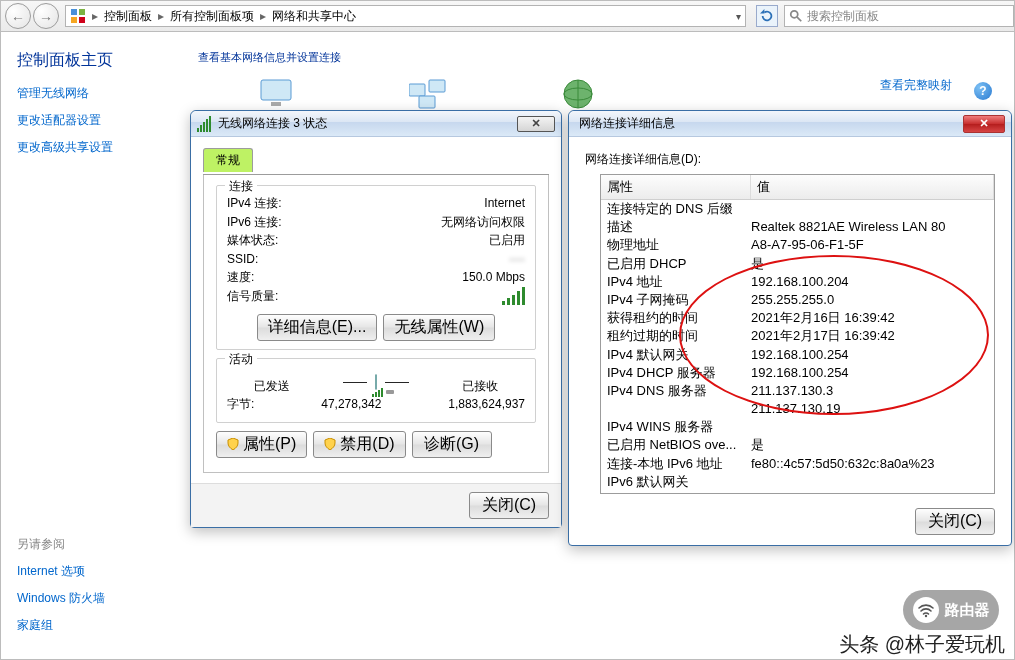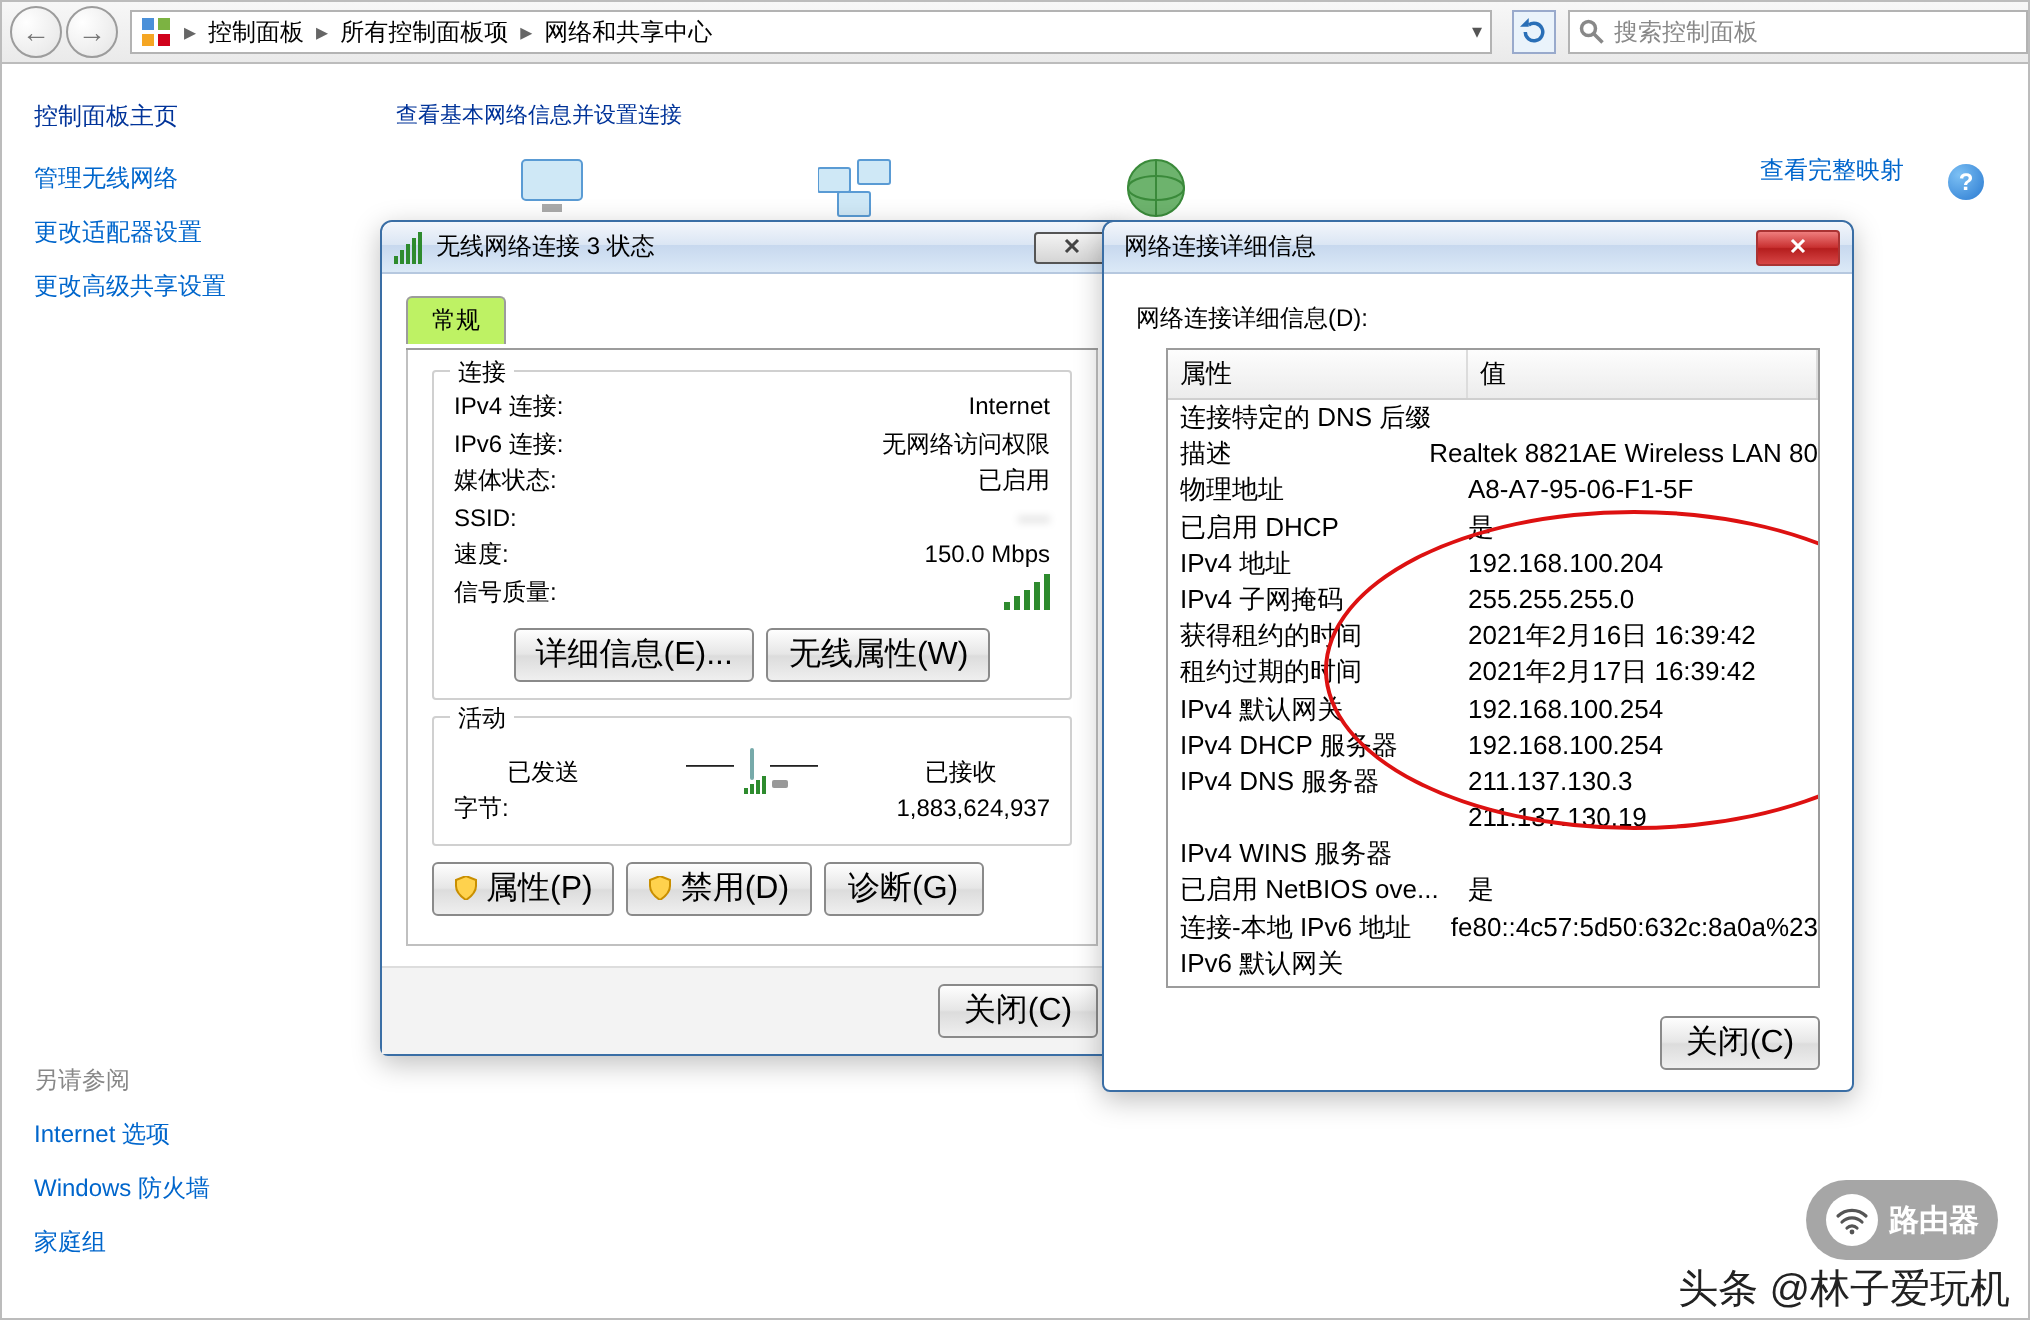--- a/index.html
+++ b/index.html
@@ -13,21 +13,21 @@
   .crumb-icon svg { width:16px; height:16px; }
   .crumb { padding:0 4px; color:#000; }
   .crumb-sep { color:#666; padding:0 2px; }
   .down-arrows { display:flex; gap:2px; margin-left:auto; color:#555; font-size:10px; }
   .refresh-btn { width:22px; height:22px; border:1px solid #9ac; margin-left:4px; display:flex; align-items:center; justify-content:center; color:#2a6fb7; background:#eaf3fb;}
   .search-bar { width:230px; height:22px; border:1px solid #b3b3b3; background:#fff; margin-left:6px; display:flex; align-items:center; padding:0 4px; color:#888;}
   .search-bar svg { width:14px; height:14px; margin-right:4px; fill:#888;}
   .help-q { position:absolute; right:22px; top:50px; width:18px; height:18px; border-radius:50%; background:radial-gradient(circle at 30% 30%, #7cc0f4, #2a7ad1); color:#fff; text-align:center; line-height:18px; font-weight:bold; font-size:12px;}
   .content { display:flex; height:calc(100% - 32px); border:1px solid #bcbcbc; border-top:none; }
   .sidebar { width:175px; padding:18px 16px; border-right:0; }
-  .sidebar .hdr { color:#003399; font-size:12px; margin-bottom:14px; }
+  .sidebar .hdr { color:#003399; font-size:16px; margin-bottom:14px; }
   .sidebar a { display:block; color:#0066cc; text-decoration:none; margin-bottom:10px; font-size:12px; cursor:pointer;}
   .sidebar .see-also { margin-top:380px; color:#888; margin-bottom:10px;}
   .main { flex:1; padding:18px 22px; position:relative; }
   .main-title { color:#003399; font-size:11px; margin-bottom:12px; }
   .map-row { display:flex; gap:110px; padding-left:60px; position:relative; }
   .net-icon { width:40px; height:34px; display:flex; align-items:center; justify-content:center; }
   .map-link { position:absolute; right:40px; top:0; color:#0066cc; text-decoration:none; font-size:12px;}
   .watermark { position:absolute; right:10px; bottom:2px; font-size:20px; color:#222; }
   .routerwm { position:absolute; right:16px; bottom:30px; width:96px; height:40px; background:rgba(0,0,0,0.35); border-radius:20px; display:flex; align-items:center; justify-content:center; gap:6px;}
   .routerwm .c { width:26px; height:26px; border-radius:50%; background:#fff; display:flex; align-items:center; justify-content:center;}
@@ -60,21 +60,21 @@
   .w7btn .sh { width:12px; height:12px; }
   .act-icons { display:flex; justify-content:center; align-items:center; gap:8px; margin:6px 0 4px 0; }
   .act-icons .mon { width:28px; height:22px; border:1px solid #7aa; background:linear-gradient(#cfe8f6,#9ecbe8); border-radius:2px; position:relative;}
   .act-icons .mon::after { content:""; position:absolute; bottom:-5px; left:10px; width:8px; height:4px; background:#999; border-radius:1px;}
   .act-icons .monwrap { position:relative; }
   .act-icons .minisig { position:absolute; right:-6px; bottom:-6px; display:flex; gap:1px; align-items:flex-end;}
   .act-icons .minisig .b { width:2px; background:#2e8b2e;}
   .footerbtns { display:flex; justify-content:flex-end; padding:8px 12px; border-top:1px solid #ddd; background:#f3f3f3;}
 
   
-  #details-dlg { left:551px; top:110px; width:376px; }
+  #details-dlg { left:568px; top:110px; width:444px; }
   #details-dlg .body { padding:14px 16px 10px 16px; }
   .detlabel { margin-bottom:6px; font-size:12px;}
   .detbox { border:1px solid #9c9c9c; height:320px; overflow:auto; font-family:"SimSun","NSimSun",monospace; font-size:13px; position:relative; background:#fff;margin-left:15px;}
   .dethdr { display:flex; background:linear-gradient(#fdfdfd,#ececec); border-bottom:1px solid #cfcfcf;}
   .dethdr div { padding:3px 6px; border-right:1px solid #dcdcdc;}
   .dethdr .c1 { width:150px;}
   .dethdr .c2 { flex:1;}
   .detrow { display:flex; padding:0 0; line-height:1.4;}
   .detrow .c1 { width:150px; padding-left:6px; white-space:nowrap; overflow:hidden;}
   .detrow .c2 { flex:1; white-space:nowrap;}
@@ -236,20 +236,21 @@
                   <span class="b" style="height:7px"></span>
                   <span class="b" style="height:9px"></span>
                 </span>
             </span>
             <span>——</span>
           </span>
           <span>已接收</span>
         </div>
         <div class="row2">
             <span class="l">字节:</span>
+          <span class="l" style="flex:1;text-align:center">47,278,342</span>
           <span class="r">1,883,624,937</span>
         </div>
       </div>
 
       <div class="btnrow" style="justify-content:flex-start;">
         <div class="w7btn">
           <svg class="sh" viewBox="0 0 12 12">
               <path d="M6 0l5 2v3c0 3-2 5-5 7C3 10 1 8 1 5V2z" fill="#ffd24d" stroke="#c98f00"></path>
             </svg>
           <span>属性(P)</span>

